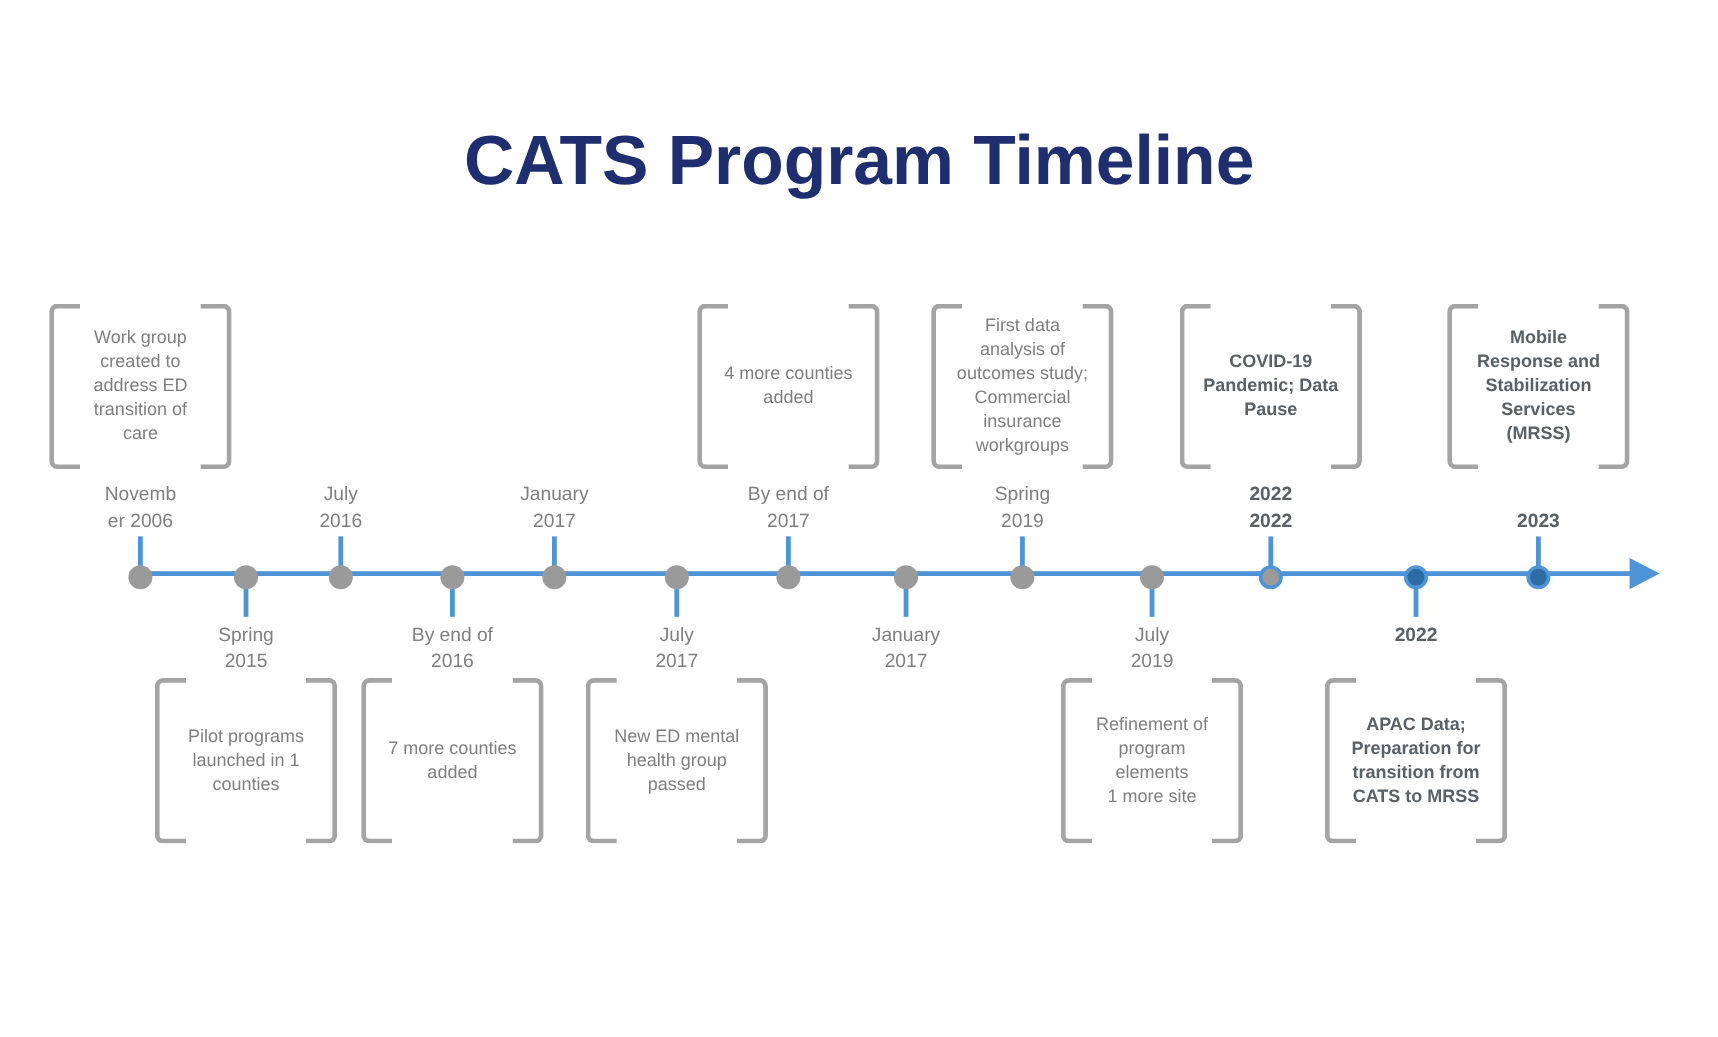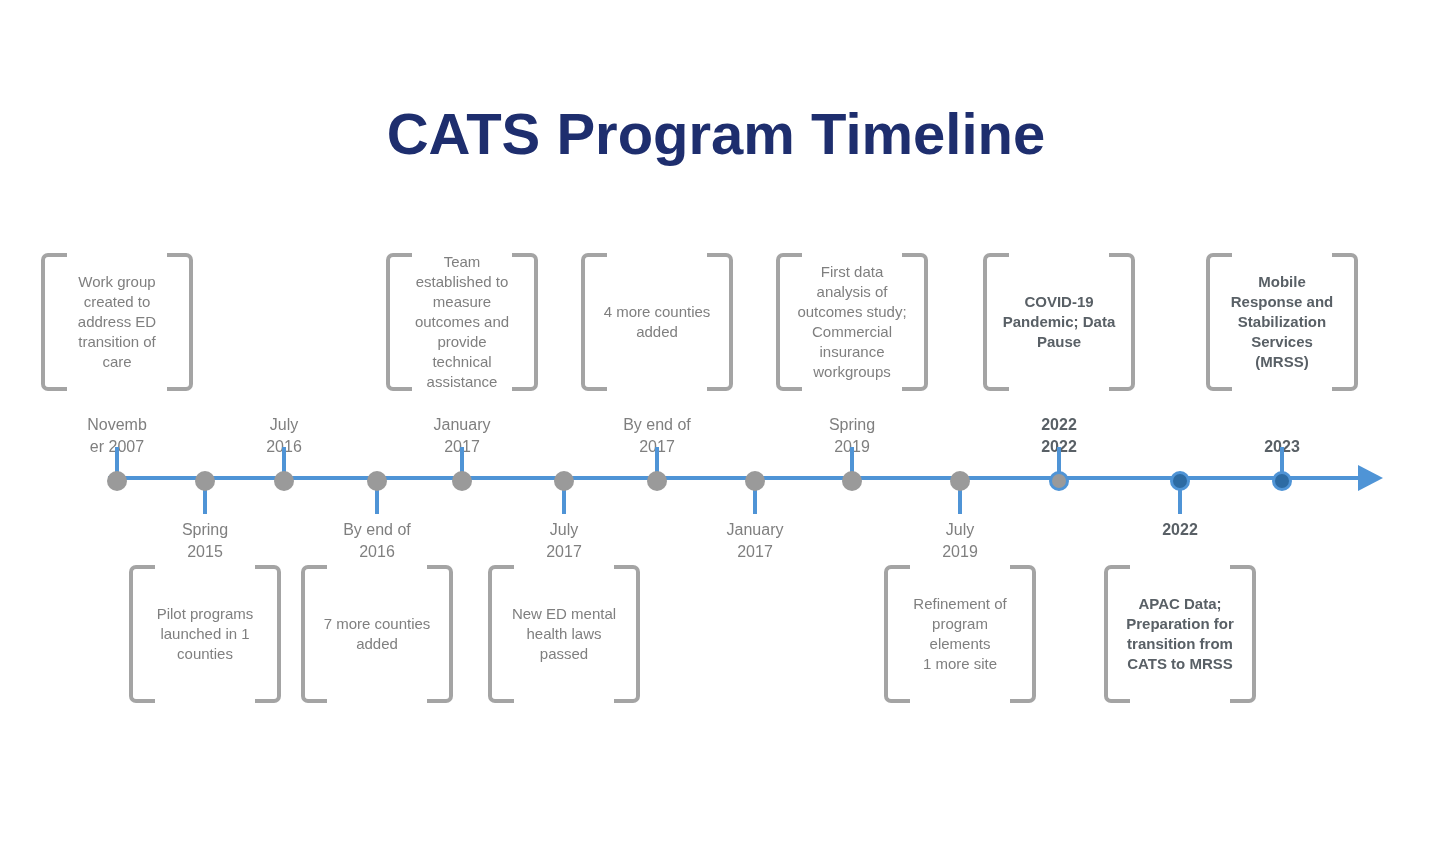--- a/index.html
+++ b/index.html
@@ -71,21 +71,21 @@
   .dot-blue{background:var(--dot-blue);border:3px solid var(--line-blue);}
   .date{
     position:absolute;
     left:calc(var(--x) - 75px);
     width:150px;
     text-align:center;
     font-size:16px;
     line-height:22px;
     color:var(--text-gray);
   }
-  .event.top .date{bottom:406px;}
+  .event.top .date{bottom:418px;}
   .event.bottom .date{top:519px;}
   .event.bold .date{font-weight:700;color:var(--text-dark);}
   
   .box{
     position:absolute;
     left:calc(var(--x) - 76px);
     width:152px;height:138px;
     display:flex;align-items:center;justify-content:center;
   }
   .event.top .box{top:253px;}
@@ -115,21 +115,21 @@
 <div class="canvas">
   <h1 class="title">CATS Program Timeline</h1>
   <div class="axis"></div>
   <div class="arrow"></div>
 
 <div class="event top" style="--x: 117px;">
       <div class="connector"></div>
       <div class="dot dot-gray"></div>
       <div class="date">
         <div>Novemb</div>
-        <div>er 2007</div>
+        <div>er 2006</div>
       </div>
       <div class="box">
         <div class="box-label">Work group
 created to
 address ED
 transition of
 care</div>
       </div>
     </div>
     <div class="event bottom" style="--x: 205px;">
@@ -165,40 +165,31 @@
 added</div>
       </div>
     </div>
     <div class="event top" style="--x: 462px;">
       <div class="connector"></div>
       <div class="dot dot-gray"></div>
       <div class="date">
         <div>January</div>
         <div>2017</div>
       </div>
-      <div class="box">
-        <div class="box-label">Team
-established to
-measure
-outcomes and
-provide
-technical
-assistance</div>
-      </div>
     </div>
     <div class="event bottom" style="--x: 564px;">
       <div class="connector"></div>
       <div class="dot dot-gray"></div>
       <div class="date">
         <div>July</div>
         <div>2017</div>
       </div>
       <div class="box">
         <div class="box-label">New ED mental
-health laws
+health group
 passed</div>
       </div>
     </div>
     <div class="event top" style="--x: 657px;">
       <div class="connector"></div>
       <div class="dot dot-gray"></div>
       <div class="date">
         <div>By end of</div>
         <div>2017</div>
       </div>

